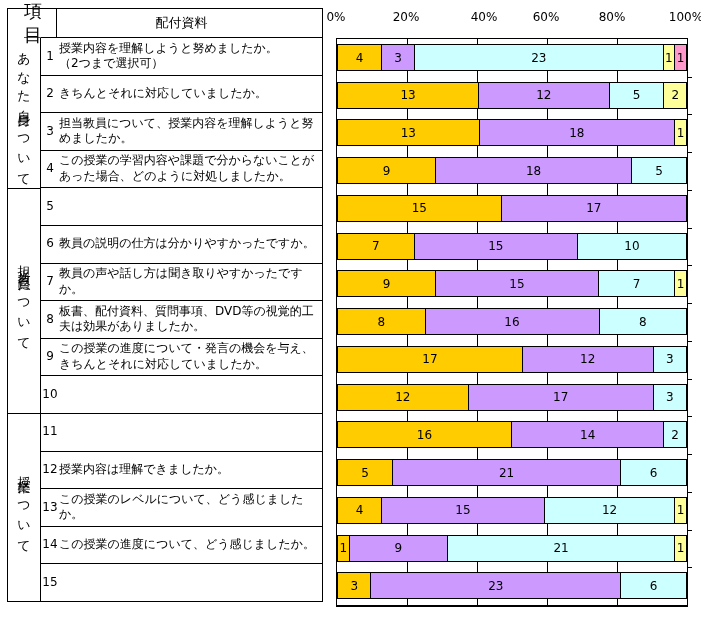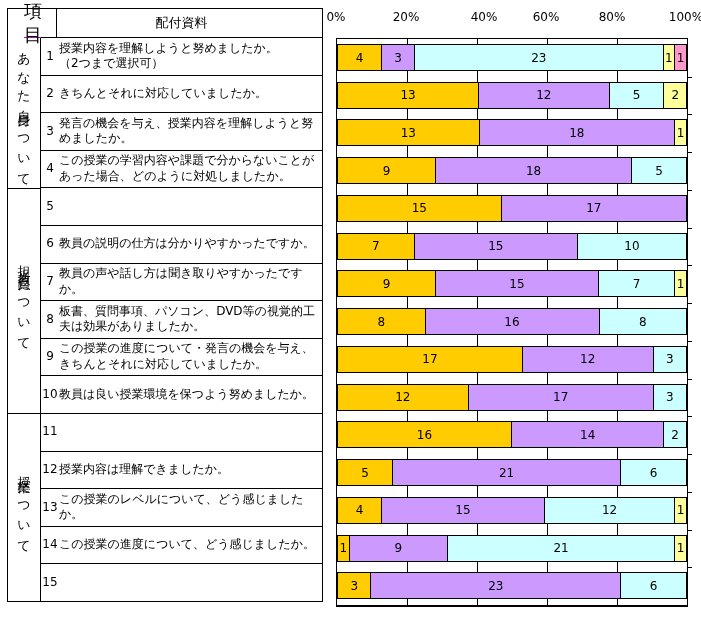--- a/index.html
+++ b/index.html
@@ -67,48 +67,47 @@
           <div class="q-num">1</div>
           <div class="q-text">授業内容を理解しようと努めましたか。
 （2つまで選択可）</div>
         </div>
         <div class="q-row">
           <div class="q-num">2</div>
           <div class="q-text">きちんとそれに対応していましたか。</div>
         </div>
         <div class="q-row">
           <div class="q-num">3</div>
-          <div class="q-text">発言の機会を与え、授業内容を理解しようと努めましたか。</div>
+          <div class="q-text">担当教員について、授業内容を理解しようと努めましたか。</div>
         </div>
         <div class="q-row">
           <div class="q-num">4</div>
           <div class="q-text">この授業の学習内容や課題で分からないことがあった場合、どのように対処しましたか。</div>
         </div>
         <div class="q-row">
           <div class="q-num">5</div>
         </div>
         <div class="q-row">
           <div class="q-num">6</div>
           <div class="q-text">教員の説明の仕方は分かりやすかったですか。</div>
         </div>
         <div class="q-row">
           <div class="q-num">7</div>
           <div class="q-text">教員の声や話し方は聞き取りやすかったですか。</div>
         </div>
         <div class="q-row">
           <div class="q-num">8</div>
-          <div class="q-text">板書、質問事項、パソコン、DVD等の視覚的工夫は効果がありましたか。</div>
+          <div class="q-text">板書、配付資料、質問事項、DVD等の視覚的工夫は効果がありましたか。</div>
         </div>
         <div class="q-row">
           <div class="q-num">9</div>
           <div class="q-text">この授業の進度について・発言の機会を与え、きちんとそれに対応していましたか。</div>
         </div>
         <div class="q-row">
           <div class="q-num">10</div>
-          <div class="q-text">教員は良い授業環境を保つよう努めましたか。</div>
         </div>
         <div class="q-row">
           <div class="q-num">11</div>
         </div>
         <div class="q-row">
           <div class="q-num">12</div>
           <div class="q-text">授業内容は理解できましたか。</div>
         </div>
         <div class="q-row">
           <div class="q-num">13</div>

